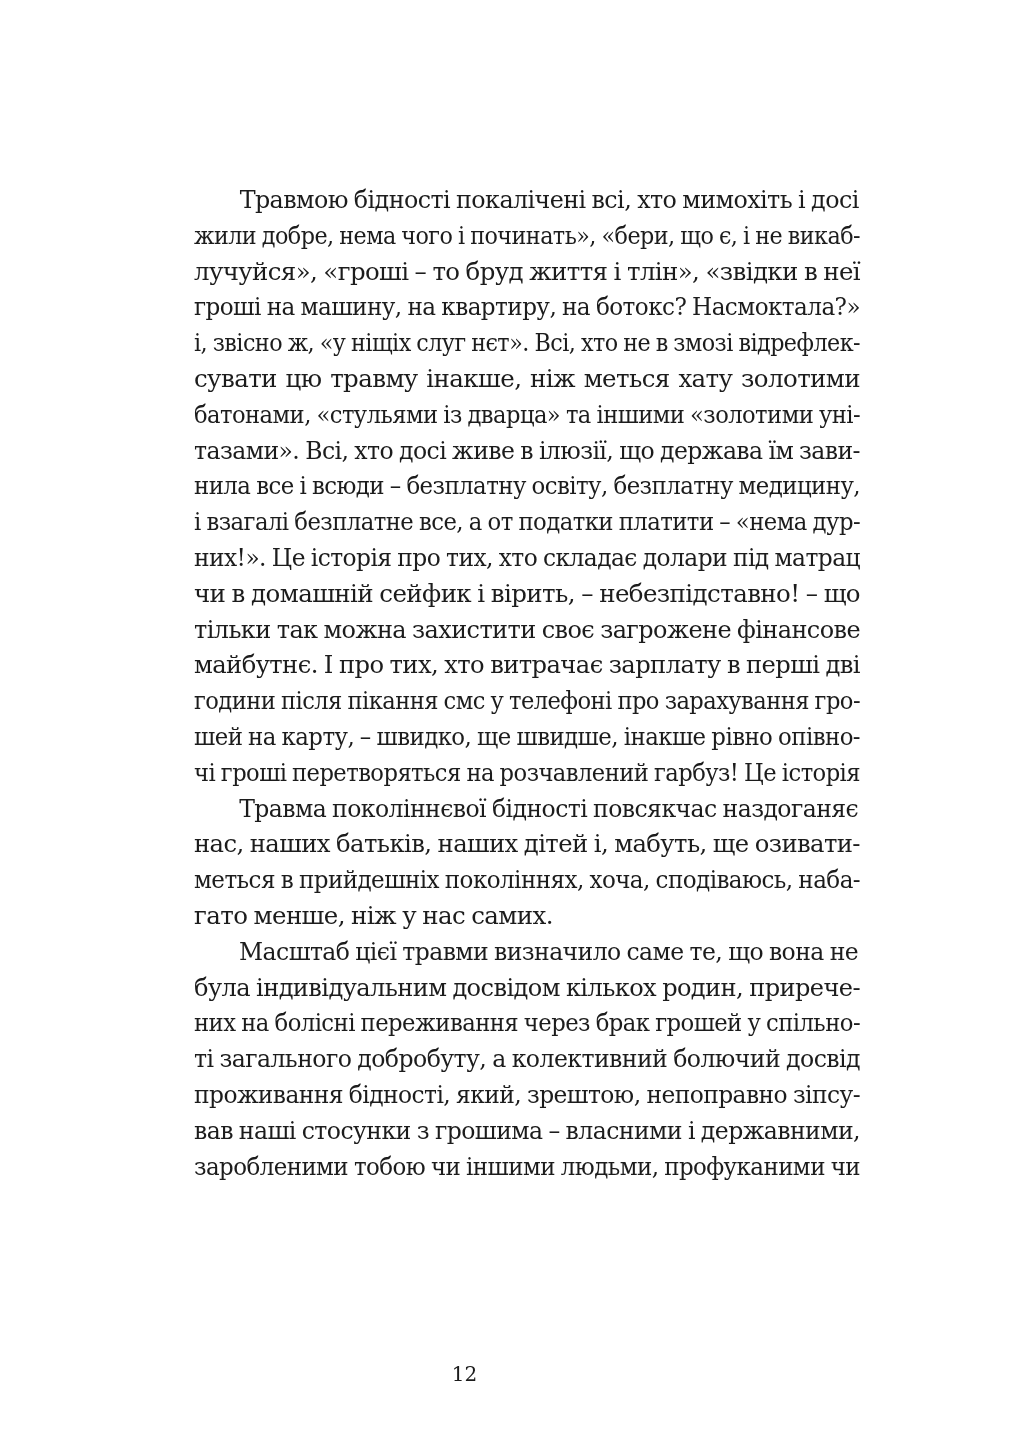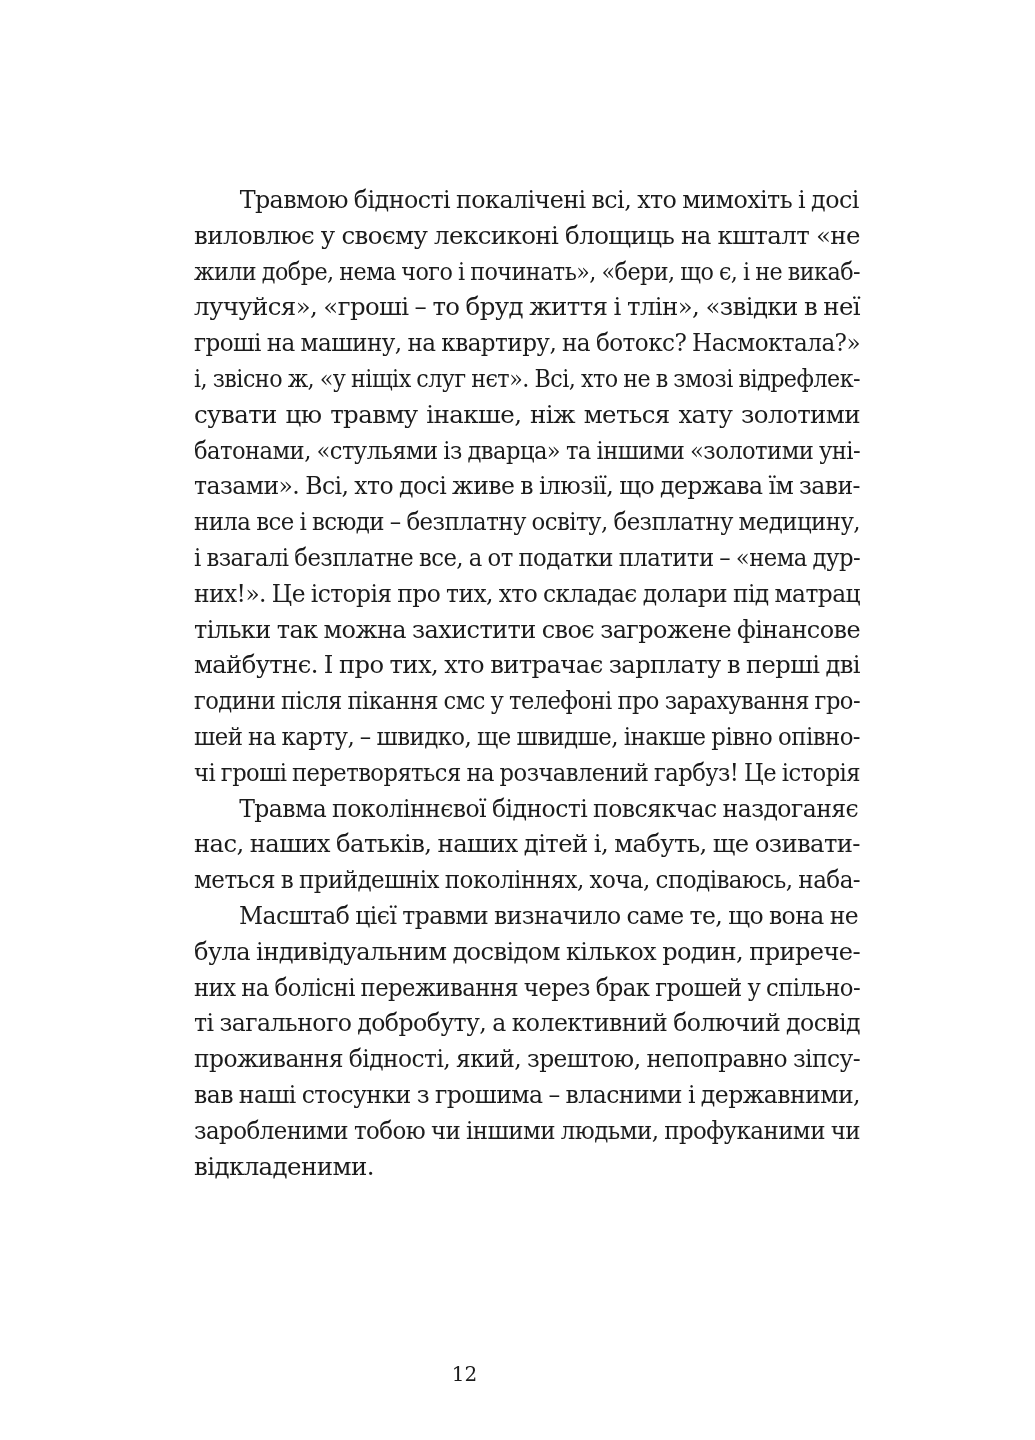--- a/index.html
+++ b/index.html
@@ -22,42 +22,42 @@
     position: absolute; left: 0; width: 929px; top: 1322px; text-align: center;
     font-family: "DejaVu Serif", "Liberation Serif", serif; font-size: 20px; color: #1c1c1c;
   }
 </style>
 </head>
 <body>
 
 <div class="page">
   <div class="text-block" id="text-block">
       <div class="line indent" style="white-space: nowrap; text-align-last: left; transform: scaleX(0.9714); width: 685.619px;">Травмою бідності покалічені всі, хто мимохіть і досі</div>
-      <div class="line" style="white-space: nowrap;">виловлює у своєму лексиконі блощиць на кшталт «не</div>
       <div class="line" style="white-space: nowrap; text-align-last: left; transform: scaleX(0.9093); width: 732.469px;">жили добре, нема чого і починать», «бери, що є, і не викаб-</div>
       <div class="line" style="white-space: nowrap; text-align-last: left; transform: scaleX(0.9976); width: 667.609px;">лучуйся», «гроші – то бруд життя і тлін», «звідки в неї</div>
       <div class="line" style="white-space: nowrap; text-align-last: left; transform: scaleX(0.9432); width: 706.125px;">гроші на машину, на квартиру, на ботокс? Насмоктала?»</div>
       <div class="line" style="white-space: nowrap; text-align-last: left; transform: scaleX(0.9092); width: 732.516px;">і, звісно ж, «у ніщіх слуг нєт». Всі, хто не в змозі відрефлек-</div>
       <div class="line" style="white-space: nowrap;">сувати цю травму інакше, ніж меться хату золотими</div>
       <div class="line" style="white-space: nowrap; text-align-last: left; transform: scaleX(0.924); width: 720.797px;">батонами, «стульями із дварца» та іншими «золотими уні-</div>
       <div class="line" style="white-space: nowrap; text-align-last: left; transform: scaleX(0.9611); width: 692.953px;">тазами». Всі, хто досі живе в ілюзії, що держава їм зави-</div>
       <div class="line" style="white-space: nowrap; text-align-last: left; transform: scaleX(0.9326); width: 714.156px;">нила все і всюди – безплатну освіту, безплатну медицину,</div>
       <div class="line" style="white-space: nowrap; text-align-last: left; transform: scaleX(0.9287); width: 717.156px;">і взагалі безплатне все, а от податки платити – «нема дур-</div>
       <div class="line" style="white-space: nowrap; text-align-last: left; transform: scaleX(0.953); width: 698.828px;">них!». Це історія про тих, хто складає долари під матрац</div>
+      <div class="line" style="white-space: nowrap;">чи в домашній сейфик і вірить, – небезпідставно! – що</div>
       <div class="line" style="white-space: nowrap; text-align-last: left; transform: scaleX(0.9786); width: 680.562px;">тільки так можна захистити своє загрожене фінансове</div>
       <div class="line" style="white-space: nowrap; text-align-last: left; transform: scaleX(0.9888); width: 673.547px;">майбутнє. І про тих, хто витрачає зарплату в перші дві</div>
       <div class="line" style="white-space: nowrap; text-align-last: left; transform: scaleX(0.9225); width: 721.922px;">години після пікання смс у телефоні про зарахування гро-</div>
       <div class="line" style="white-space: nowrap; text-align-last: left; transform: scaleX(0.9325); width: 714.234px;">шей на карту, – швидко, ще швидше, інакше рівно опівно-</div>
       <div class="line" style="white-space: nowrap; text-align-last: left; transform: scaleX(0.9241); width: 720.734px;">чі гроші перетворяться на розчавлений гарбуз! Це історія</div>
       <div class="line indent" style="white-space: nowrap; text-align-last: left; transform: scaleX(0.9612); width: 692.881px;">Травма поколіннєвої бідності повсякчас наздоганяє</div>
       <div class="line" style="white-space: nowrap; text-align-last: left; transform: scaleX(0.9914); width: 671.766px;">нас, наших батьків, наших дітей і, мабуть, ще озивати-</div>
       <div class="line" style="white-space: nowrap; text-align-last: left; transform: scaleX(0.9401); width: 708.469px;">меться в прийдешніх поколіннях, хоча, сподіваюсь, наба-</div>
+      <div class="line last" style="white-space: nowrap;">гато менше, ніж у нас самих.</div>
       <div class="line indent" style="white-space: nowrap; text-align-last: left; transform: scaleX(0.9597); width: 693.974px;">Масштаб цієї травми визначило саме те, що вона не</div>
       <div class="line" style="white-space: nowrap; text-align-last: left; transform: scaleX(0.983); width: 677.484px;">була індивідуальним досвідом кількох родин, прирече-</div>
       <div class="line" style="white-space: nowrap; text-align-last: left; transform: scaleX(0.9277); width: 717.938px;">них на болісні переживання через брак грошей у спільно-</div>
       <div class="line" style="white-space: nowrap; text-align-last: left; transform: scaleX(0.9631); width: 691.484px;">ті загального добробуту, а колективний болючий досвід</div>
       <div class="line" style="white-space: nowrap; text-align-last: left; transform: scaleX(0.9538); width: 698.25px;">проживання бідності, який, зрештою, непоправно зіпсу-</div>
       <div class="line" style="white-space: nowrap; text-align-last: left; transform: scaleX(0.9621); width: 692.25px;">вав наші стосунки з грошима – власними і державними,</div>
       <div class="line" style="white-space: nowrap; text-align-last: left; transform: scaleX(0.9358); width: 711.656px;">заробленими тобою чи іншими людьми, профуканими чи</div>
-      <div class="line last" style="white-space: nowrap;">відкладеними.</div>
     </div>
   <div class="page-number">12</div>
 </div>
 
 </body></html>

